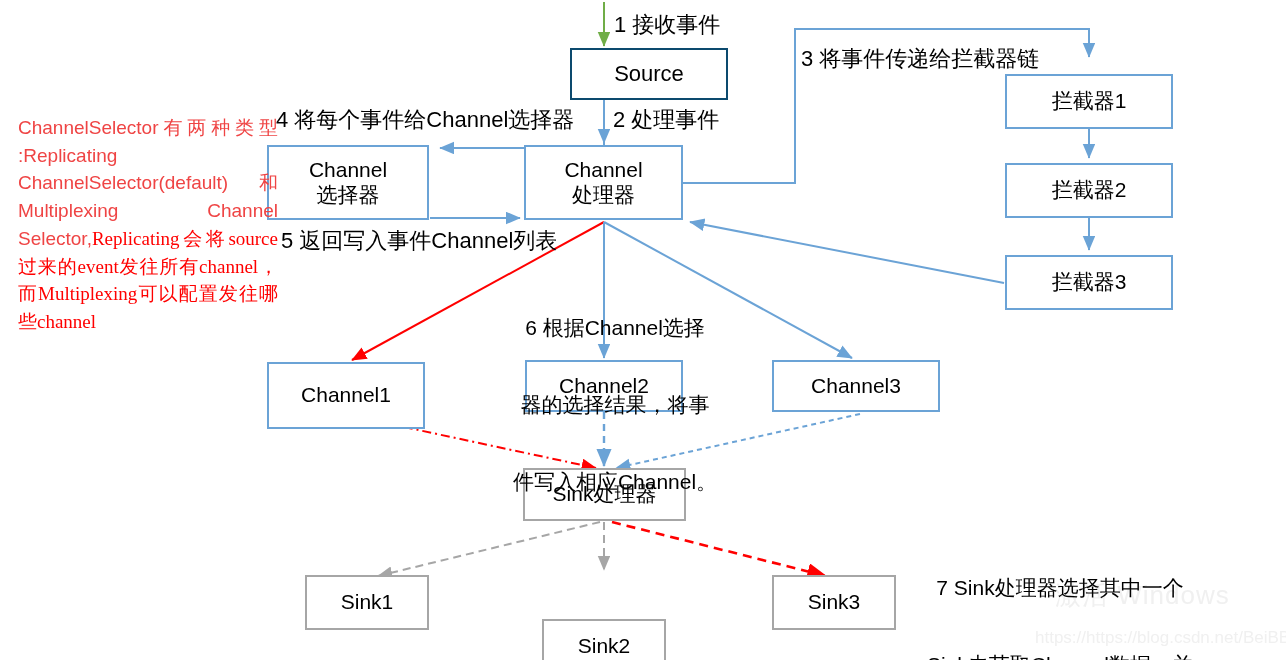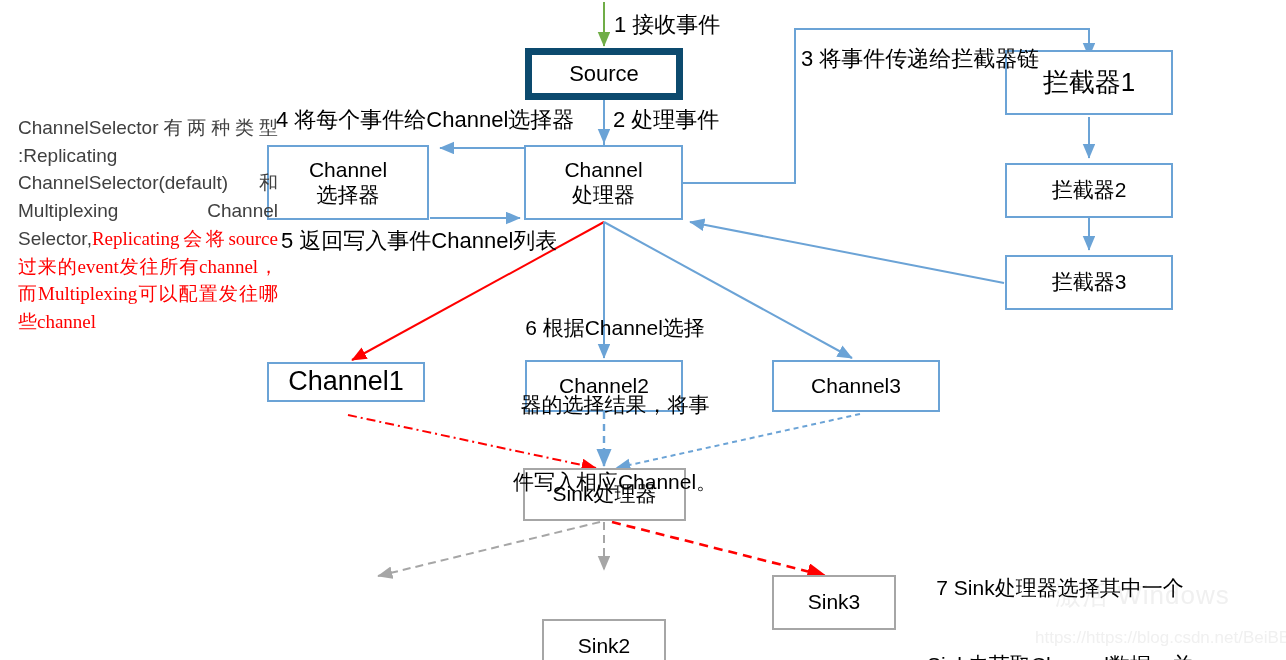--- a/index.html
+++ b/index.html
@@ -29,21 +29,21 @@
     background: #ffffff;
     display: flex;
     align-items: center;
     justify-content: center;
     text-align: center;
     line-height: 1.18;
     color: #000000;
     z-index: 3;
   }
   .box-blue   { border: 2px solid #6ba3d6; }
-  .box-green  { border: 7px solid #0c4a6e; }
+  .box-green  { border: 2px solid #0c4a6e; margin-left: 45px; }
   .box-gray   { border: 2px solid #a6a6a6; }
   .lbl {
     position: absolute;
     color: #000000;
     z-index: 4;
     white-space: pre;
     line-height: 1.22;
   }
   .lbl-center { text-align: center; }
   .note-block {
@@ -51,21 +51,21 @@
     z-index: 4;
     width: 260px;
     line-height: 1.46;
     font-family: "Liberation Serif", "DejaVu Serif", serif;
     font-size: 19px;
     color: #000000;
     text-align: justify;
   }
   .note-block .t-head {
     font-family: "Liberation Sans", "DejaVu Sans", sans-serif;
-    color: #404040;
+    color: #ef4444;
   }
   .note-block .t-red { color: #ff0000; }
   .watermark {
     position: absolute;
     color: #f0f0f0;
     z-index: 2;
     white-space: pre;
     user-select: none;
   }
   .wm-activate {
@@ -169,48 +169,51 @@
   <div class="box box-blue" style="left:267px; top:145px; width:162px; height:75px; font-size:21px; flex-direction:column;">
     <span>Channel</span>
     <span>选择器</span>
   </div>
 
   <div class="box box-blue" style="left:524px; top:145px; width:159px; height:75px; font-size:21px; flex-direction:column;">
     <span>Channel</span>
     <span>处理器</span>
   </div>
 
-  <div class="box box-blue" style="left:1005px; top:50px; width:168px; height:65px; font-size:26px;">
+  <div class="box box-blue" style="left:1005px; top:74px; width:168px; height:55px; font-size:21px;">
     <span>拦截器1</span>
   </div>
 
   <div class="box box-blue" style="left:1005px; top:163px; width:168px; height:55px; font-size:21px;">
     <span>拦截器2</span>
   </div>
 
   <div class="box box-blue" style="left:1005px; top:255px; width:168px; height:55px; font-size:21px;">
     <span>拦截器3</span>
   </div>
 
-  <div class="box box-blue" style="left:267px; top:362px; width:158px; height:40px; font-size:27px;">
+  <div class="box box-blue" style="left:267px; top:362px; width:158px; height:67px; font-size:21px;">
     <span>Channel1</span>
   </div>
 
   <div class="box box-blue" style="left:525px; top:360px; width:158px; height:52px; font-size:21px;">
     <span>Channel2</span>
   </div>
 
   <div class="box box-blue" style="left:772px; top:360px; width:168px; height:52px; font-size:21px;">
     <span>Channel3</span>
   </div>
 
   <div class="box box-gray" style="left:523px; top:468px; width:163px; height:53px; font-size:21px;">
     <span>Sink处理器</span>
   </div>
 
+  <div class="box box-gray" style="left:305px; top:575px; width:124px; height:55px; font-size:21px;">
+    <span>Sink1</span>
+  </div>
 
   <div class="box box-gray" style="left:542px; top:575px; width:124px; height:55px; font-size:21px;margin-top:44px;">
     <span>Sink2</span>
   </div>
 
   <div class="box box-gray" style="left:772px; top:575px; width:124px; height:55px; font-size:21px;">
     <span>Sink3</span>
   </div>
 
   <div class="lbl" style="left:614px; top:12px; font-size:22px;">1 接收事件</div>

